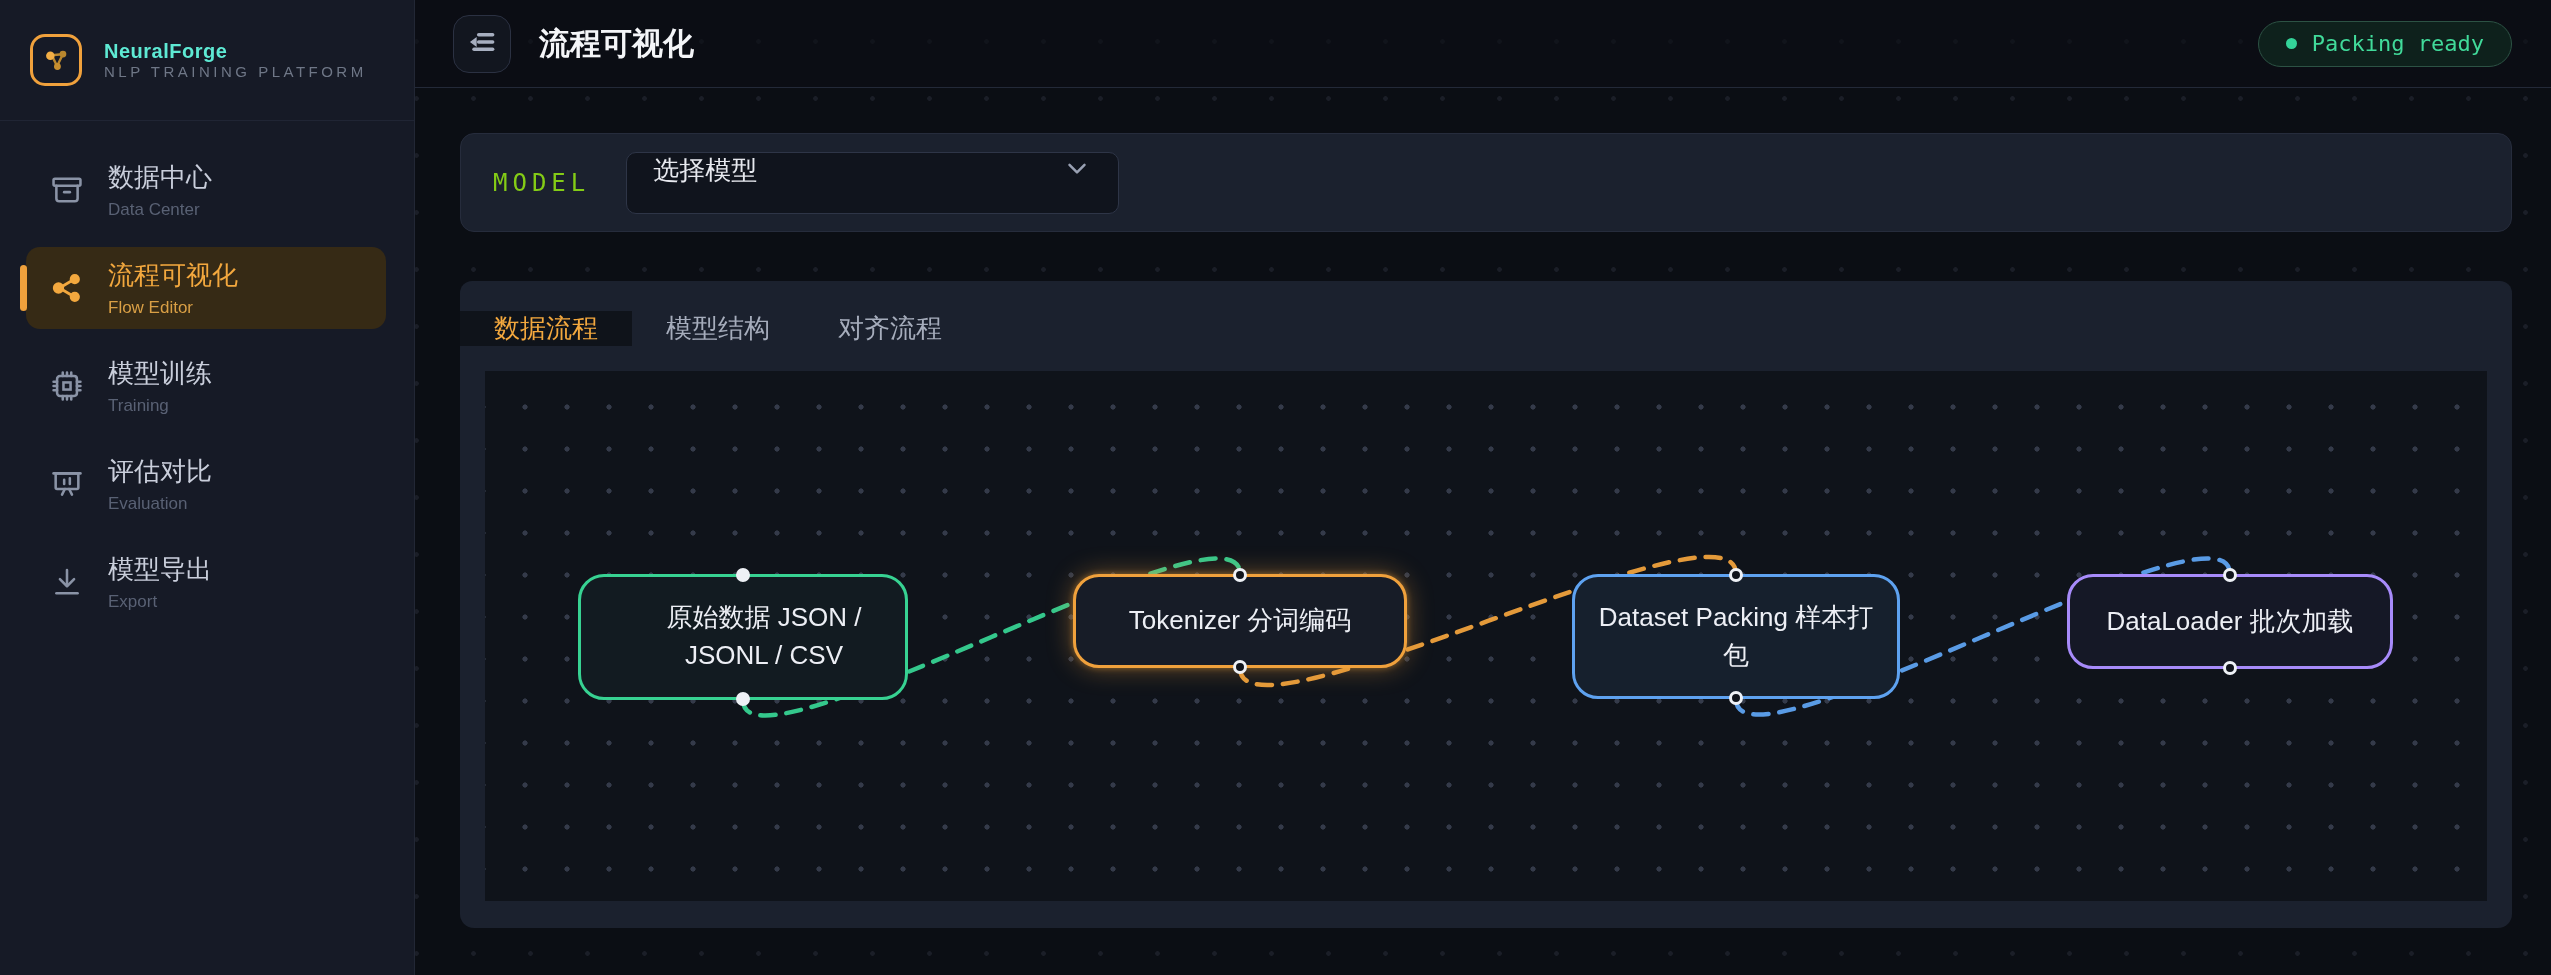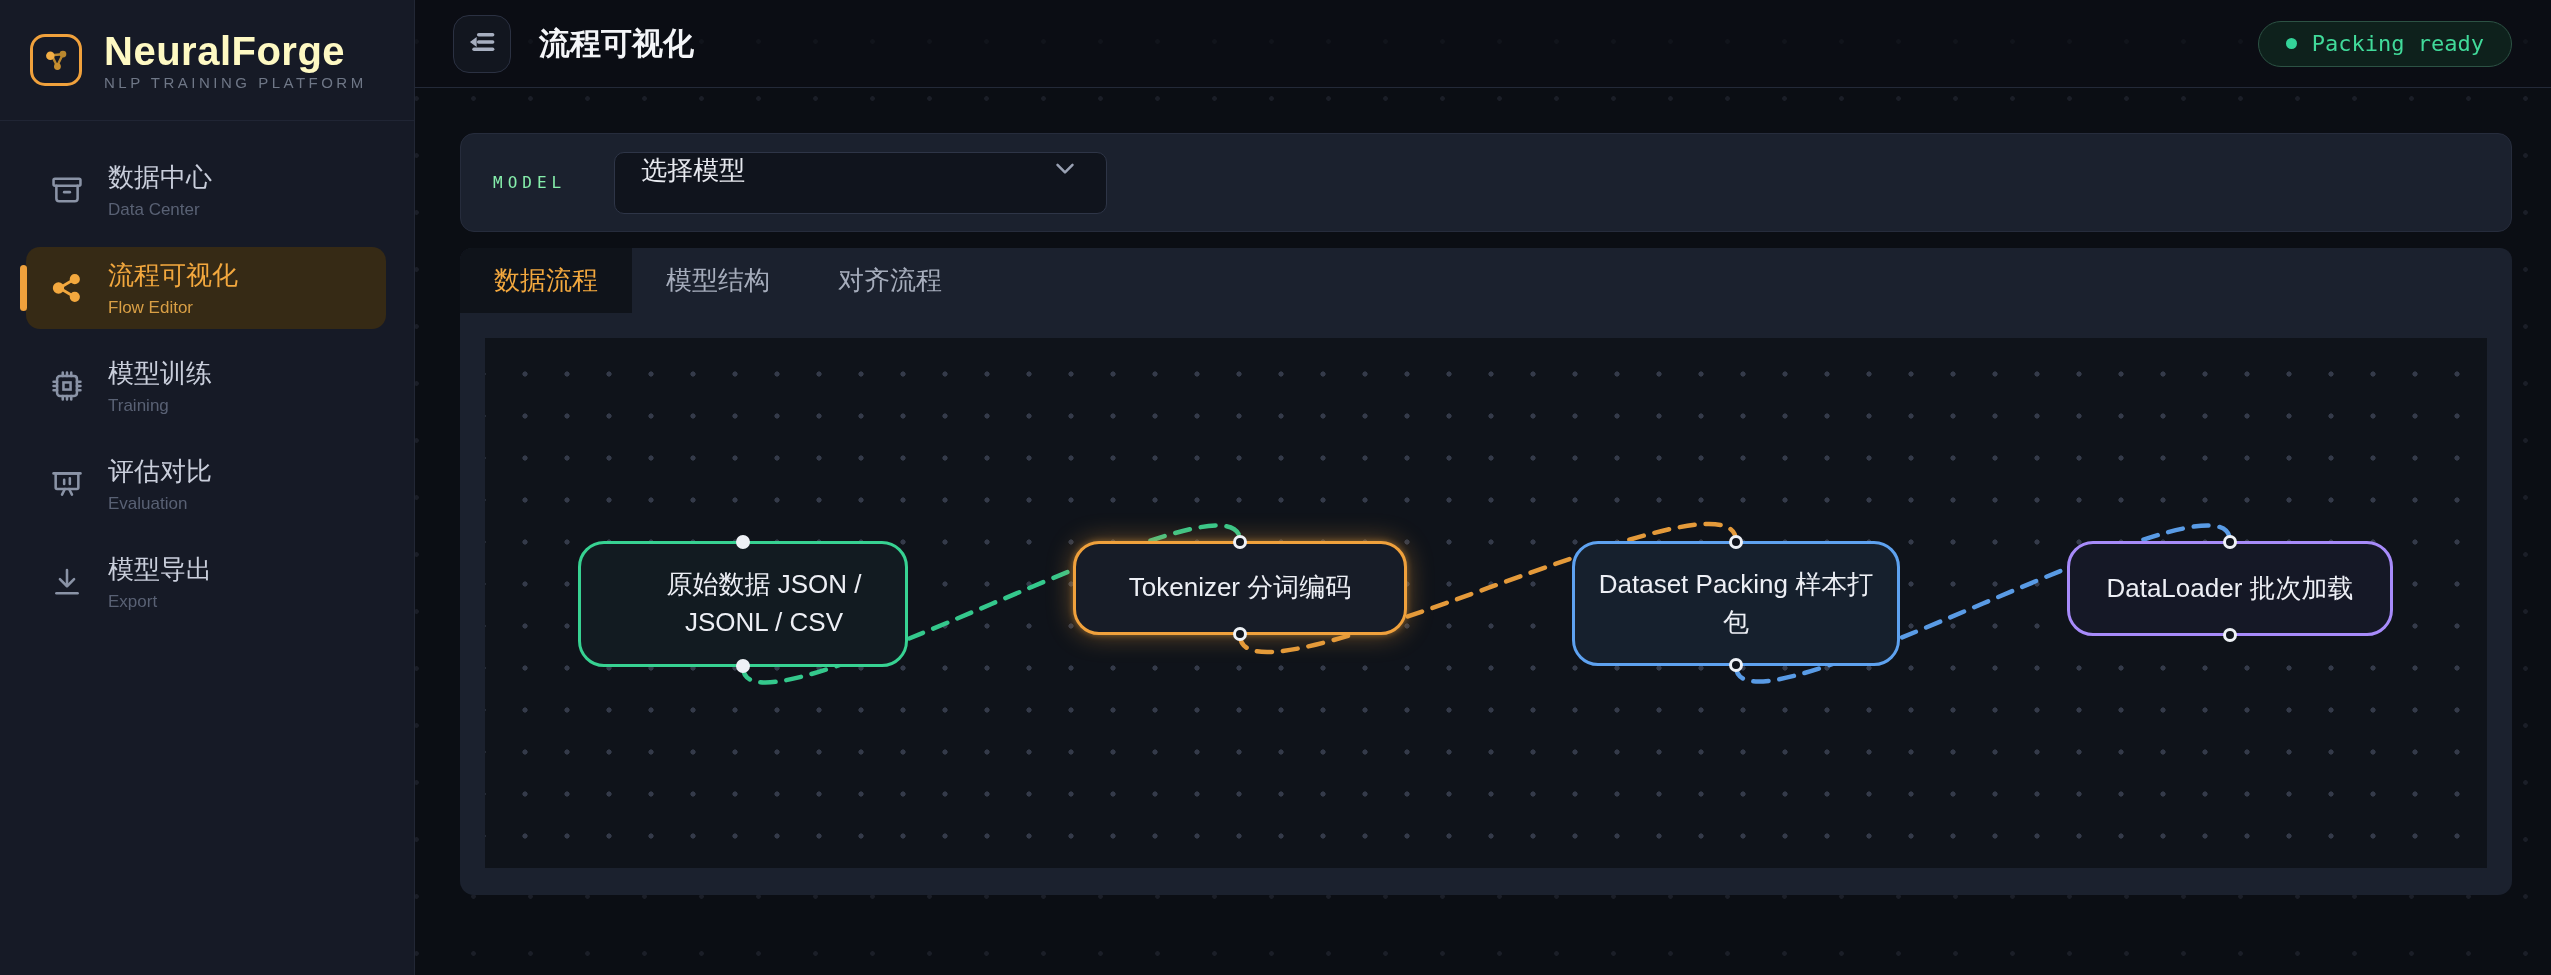--- a/index.html
+++ b/index.html
@@ -6,21 +6,21 @@
   *{box-sizing:border-box;}
   .app{position:relative;width:2551px;height:975px;display:flex;overflow:hidden;
        font-family:"Liberation Sans",sans-serif;color:#e5e8ef;background:#0b0e14;}
 
   
   .sidebar{flex:0 0 415px;width:415px;background:#161a26;border-right:1px solid #222735;z-index:3;}
   .brand{height:121px;border-bottom:1px solid #202534;display:flex;align-items:center;gap:22px;padding:0 30px;}
   .brand-icon{width:52px;height:52px;border:3.5px solid #f0a13c;border-radius:15px;
               display:flex;align-items:center;justify-content:center;flex:0 0 52px;}
   .brand-icon svg{width:34px;height:34px;}
-  .brand-name{font-size:40px;font-weight:bold;color:#fef9c3;letter-spacing:.5px;}
+  .brand-name{font-size:20px;font-weight:bold;color:#5eead4;letter-spacing:.5px;}
   .brand-tagline{font-size:15px;color:#6f7787;letter-spacing:3.5px;}
 
   .nav{padding:28px 16px;display:flex;flex-direction:column;gap:16px;}
   .nav-item{position:relative;margin:0 12px 0 10px;height:82px;border-radius:14px;
             display:flex;align-items:center;gap:24px;padding-left:24px;cursor:pointer;}
   .nav-icon{width:34px;height:34px;color:#8a93a6;flex:0 0 34px;}
   .nav-icon svg{width:34px;height:34px;}
   .nav-title{font-size:26px;color:#c9cedb;}
   .nav-sub{font-size:17px;color:#596174;margin-top:5px;}
   .nav-item.active{background:#362a15;}
@@ -41,29 +41,29 @@
   .topbar-title{font-size:31px;font-weight:bold;color:#f4f5f8;margin:0;}
   .status-badge{margin-left:auto;height:46px;padding:0 27px;border-radius:24px;
                 border:1.5px solid #2c5244;background:#0e211c;display:flex;align-items:center;gap:15px;
                 font-family:"DejaVu Sans Mono",monospace;font-size:22px;color:#41da9a;}
   .status-dot{width:11px;height:11px;border-radius:50%;background:#34d399;}
 
   .content{flex:1;padding:45px 39px 0 45px;display:flex;flex-direction:column;}
 
   .model-bar{height:99px;flex:0 0 99px;background:#1b212e;border:1px solid #262c3c;border-radius:14px;
              display:flex;align-items:center;padding:0 32px;}
-  .model-label{font-family:"DejaVu Sans Mono",monospace;font-size:16px;letter-spacing:5px;
-               color:#86efac;margin-right:28px;}
+  .model-label{font-family:"DejaVu Sans Mono",monospace;font-size:24px;letter-spacing:5px;
+               color:#84cc16;margin-right:16px;}
   .model-select{width:493px;height:62px;background:#10141d;border:1.5px solid #2e3547;border-radius:10px;
                 display:flex;align-items:flex-start;padding:0 26px;font-size:26px;color:#e7e9ef;cursor:pointer;margin-left:20px;}
   .model-select .chevron{margin-left:auto;color:#99a1b3;width:30px;height:30px;}
   .model-select .chevron svg{width:30px;height:30px;}
 
-  .tabs{margin-top:16px;height:65px;flex:0 0 65px;display:flex;background:#1b212e;
-        border-radius:12px 12px 0 0;overflow:hidden;}
+  .tabs{margin-top:49px;height:65px;flex:0 0 65px;display:flex;background:#1b212e;
+        border-radius:12px 12px 0 0;overflow:hidden;align-items:flex-end;}
   .tab{padding:0 34px;display:flex;align-items:center;font-size:26px;color:#a6adbc;cursor:pointer;}
   .tab.active{background:#0f131a;color:#f3a83e;}
 
   .panel{background:#1b212e;border-radius:0 0 14px 14px;padding:25px 25px 27px;}
   .canvas{position:relative;height:530px;background:#0f131a;
           background-image:radial-gradient(rgba(140,150,185,.30) 2.3px,transparent 2.9px);
           background-size:42px 42px;background-position:19px 15px;cursor:grab;}
   .edges{position:absolute;inset:0;width:100%;height:100%;}
   .edges path{fill:none;stroke-width:4.5;stroke-linecap:round;stroke-dasharray:15 11;opacity:.95;}
 

